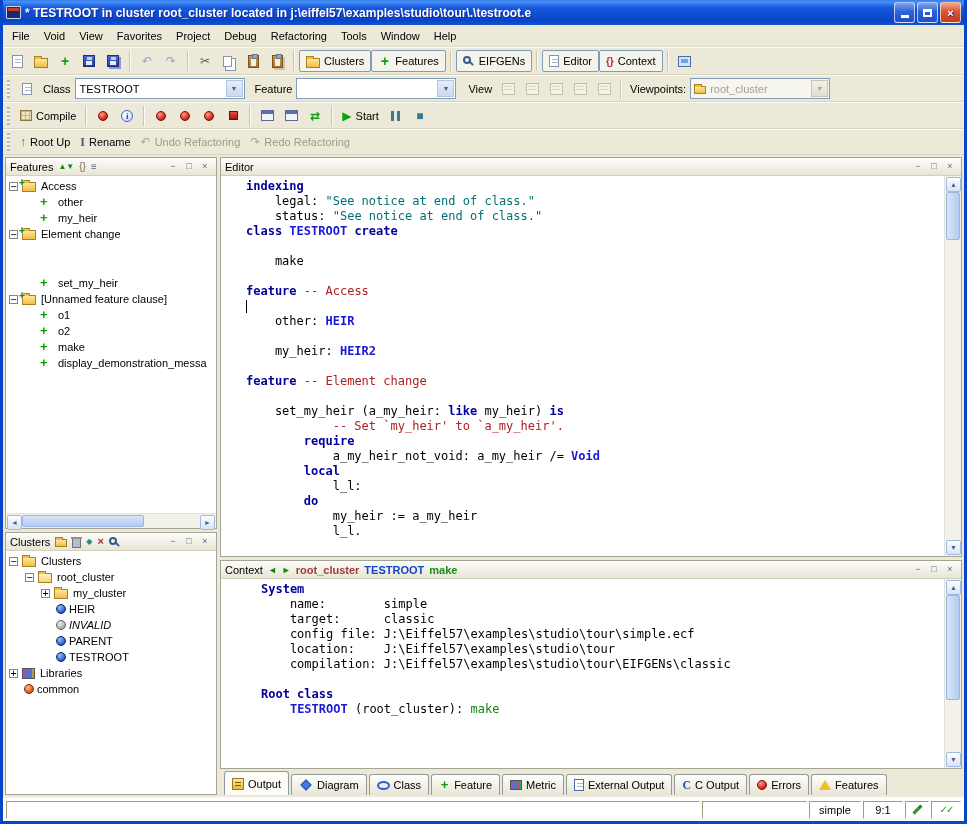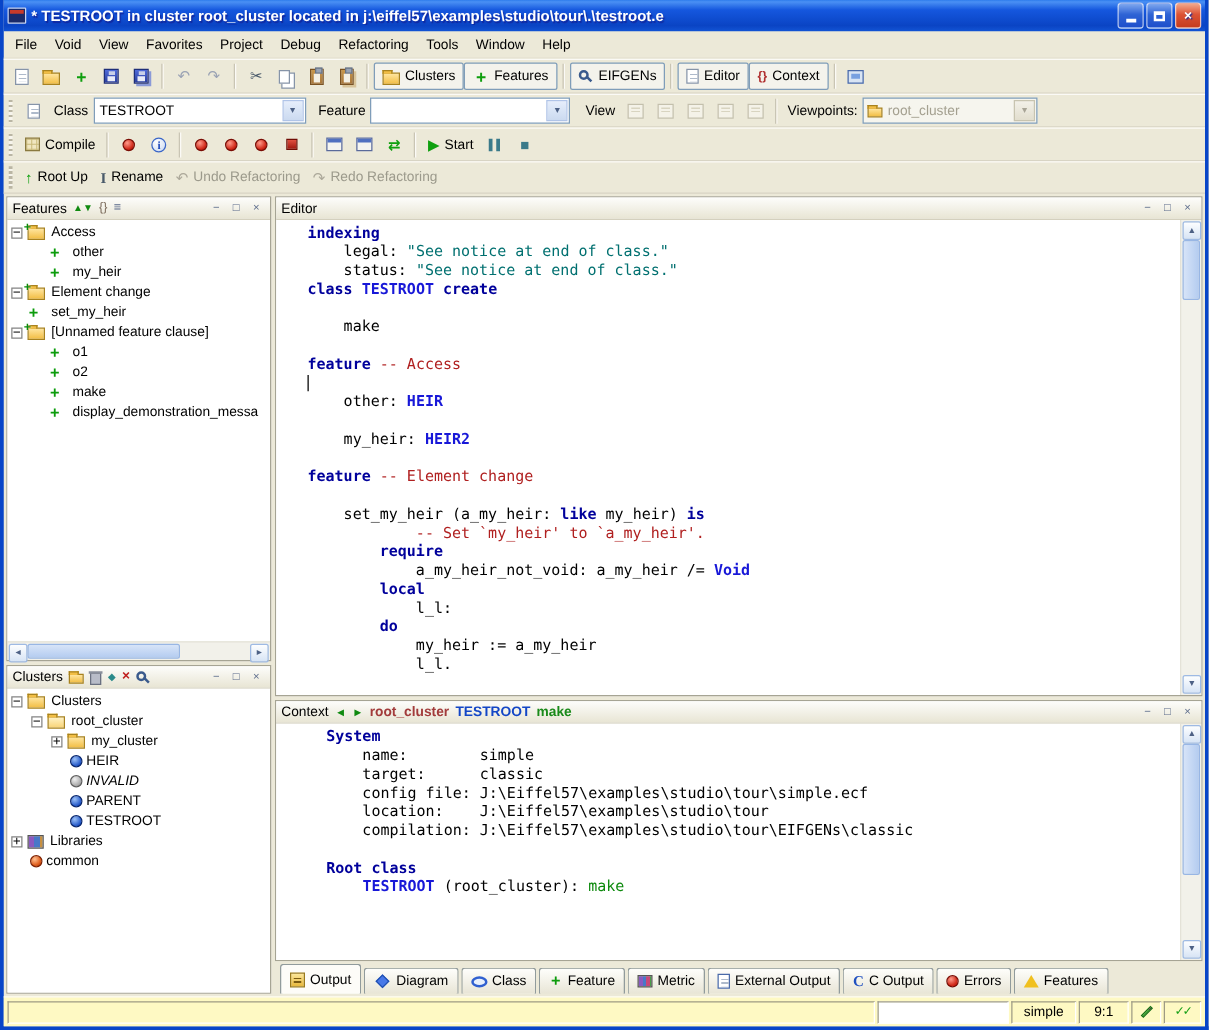--- a/index.html
+++ b/index.html
@@ -135,21 +135,21 @@
 .ti-diagram{width:8px;height:8px;background:#4878E8;border:1px solid #2050B0;transform:rotate(45deg);margin:0 3px}
 .ti-class{width:13px;height:9px;border:2px solid #3060D0;border-radius:50%;background:#E8F0FC}
 .ti-feature{width:11px;height:12px;text-align:center}
 .ti-feature::before{content:"+";color:#0C9C0C;font-weight:bold;font-size:13px;line-height:11px}
 .ti-metric{width:12px;height:10px;background:linear-gradient(90deg,#8A5AC0 0 3px,#4878C8 3px 6px,#C84878 6px 9px,#48A048 9px 12px);border:1px solid #555}
 .ti-extout{width:10px;height:12px;background:#fff;border:1px solid #4A6AA8}
 .ti-coutput{color:#2050C0;font-weight:bold;font-family:"Liberation Serif",serif;font-size:12px;line-height:1}
 .ti-errors{width:10px;height:10px;border-radius:50%;background:radial-gradient(circle at 35% 30%,#FF9A8A,#D02818 65%);border:1px solid #7A0C04}
 .ti-warnings{width:0;height:0;border-left:6px solid transparent;border-right:6px solid transparent;border-bottom:10px solid #F0C020}
 
-.statusbar{height:24px;flex:none;display:flex;align-items:center;gap:2px;padding:2px 3px;border-top:1px solid #FBFAF6;background:#fef9c3}
+.statusbar{height:24px;flex:none;display:flex;align-items:center;gap:2px;padding:2px 3px;border-top:1px solid #FBFAF6;background:#ffffff}
 .sb-cell{height:18px;border:1px solid;border-color:#9E9B84 #FFF #FFF #9E9B84;display:flex;align-items:center;justify-content:center;padding:0 6px;flex:none}
 .sb-msg{flex:1}
 .sb-field{width:105px;background:#fff}
 .checks{color:#18A018;font-weight:bold;font-size:10px;letter-spacing:-2px}
 </style>
 </head>
 <body>
 
 <div class="window">
 
@@ -386,21 +386,21 @@
             <div class="tree-row" style="padding-left: 19px;">
               <span class="expander noexp"></span>
               <span class="ticon t-feature"></span>
               <span class="tlabel">my_heir</span>
             </div>
             <div class="tree-row" style="padding-left: 3px;">
               <span class="expander">−</span>
               <span class="ticon t-folder-feature"></span>
               <span class="tlabel">Element change</span>
             </div>
-            <div class="tree-row" style="padding-left: 2px;">
+            <div class="tree-row" style="padding-left: 19px; margin-top: 33px;">
               <span class="expander noexp"></span>
               <span class="ticon t-feature"></span>
               <span class="tlabel">set_my_heir</span>
             </div>
             <div class="tree-row" style="padding-left: 3px;">
               <span class="expander">−</span>
               <span class="ticon t-folder-feature"></span>
               <span class="tlabel">[Unnamed feature clause]</span>
             </div>
             <div class="tree-row" style="padding-left: 19px;">

